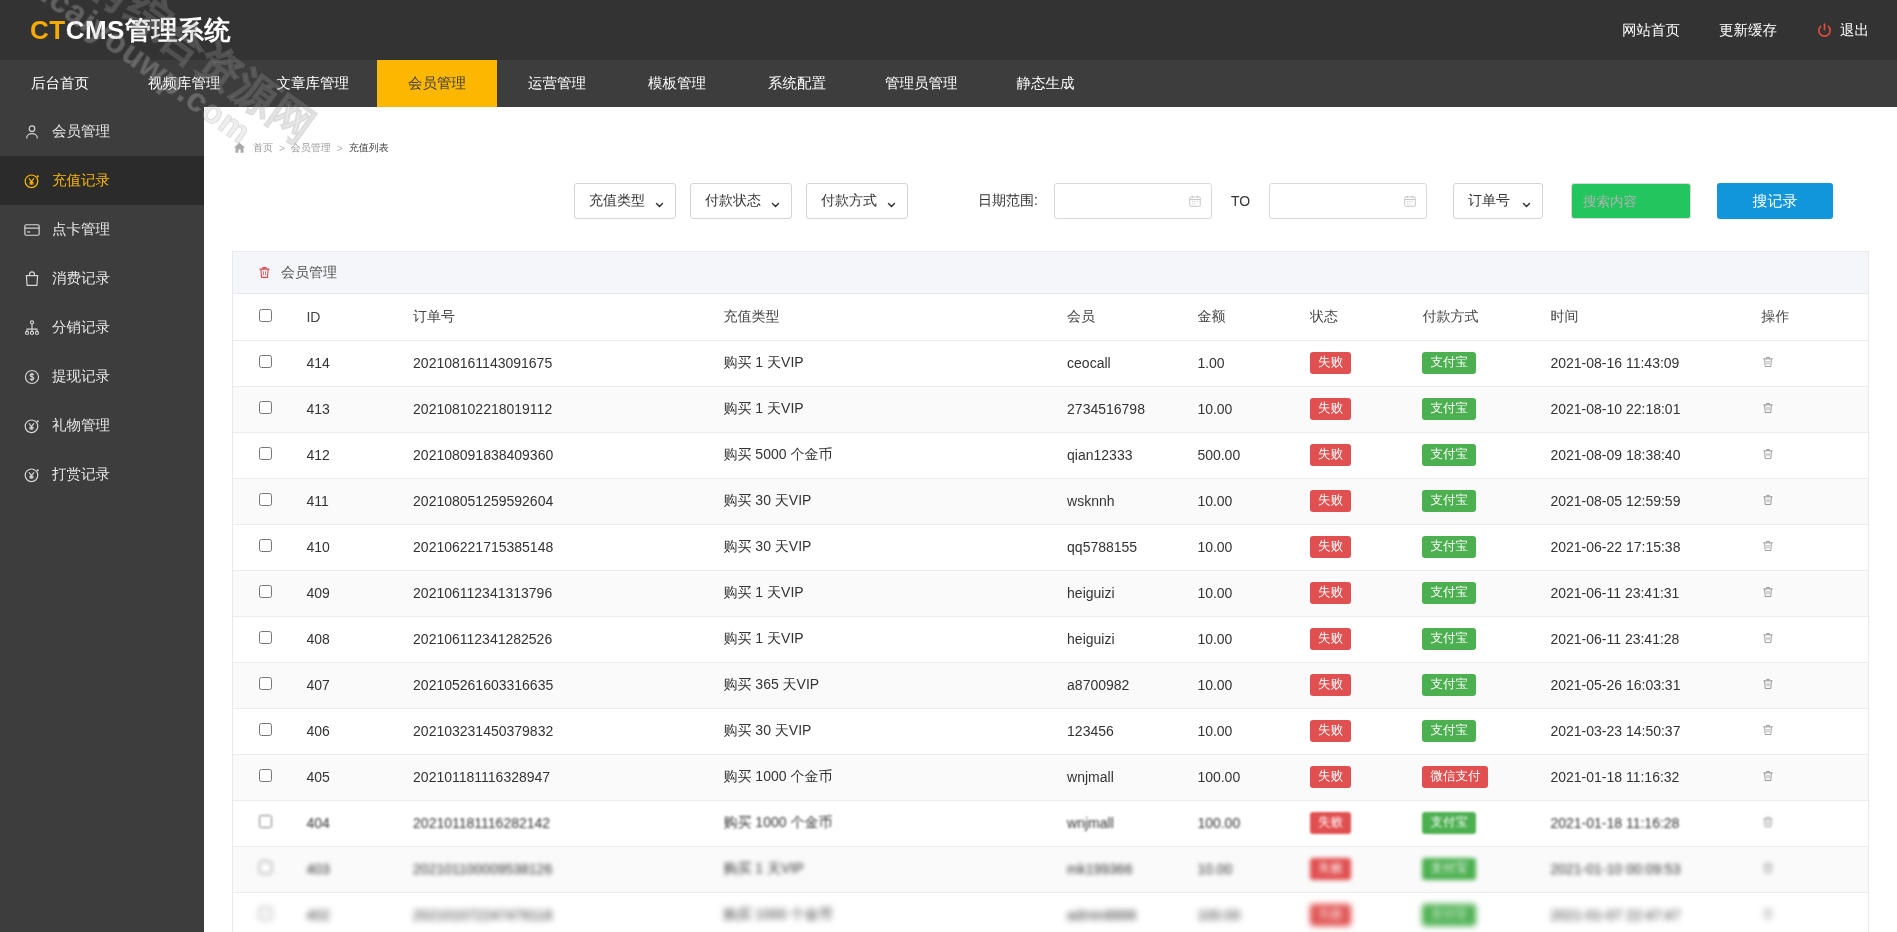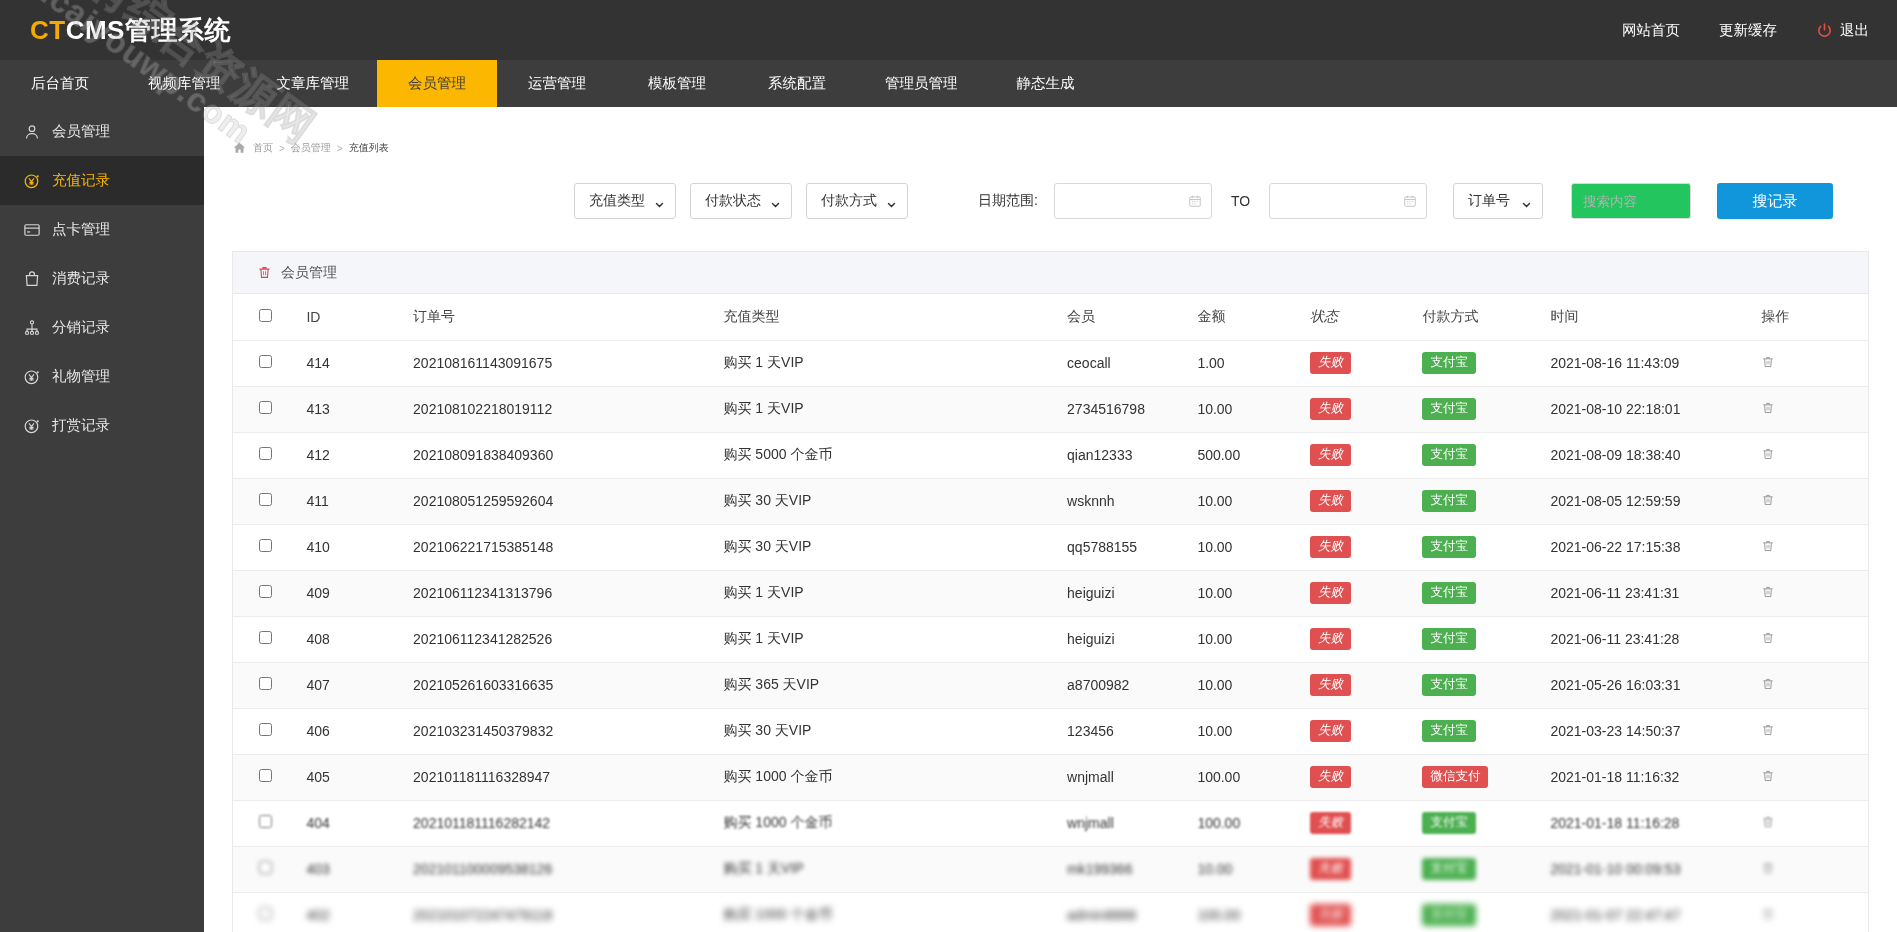--- a/index.html
+++ b/index.html
@@ -132,21 +132,21 @@
     font-size: 14px; color: #333; height: 46px;
     border-bottom: 1px solid #ececec;
   }
   table.grid tbody tr:nth-child(even) { background: #fafafa; }
   .c-chk   { width: 62px; padding-left: 26px; }
   .c-id    { width: 90px; }
   .c-order { width: 262px; }
   .c-type  { width: 290px; }
   .c-user  { width: 110px; }
   .c-amt   { width: 95px; }
-  .c-state { width: 95px; font-style: italic; }
+  .c-state { width: 95px; }
   .c-pay   { width: 108px; }
   .c-time  { width: 178px; }
   .c-op    { width: 90px; }
   input[type=checkbox].cb {
     width: 13px; height: 13px; margin: 0; cursor: pointer;
     accent-color: #1296db;
   }
   .badge {
     display: inline-block; padding: 3px 8px; border-radius: 3px;
     font-size: 12.5px; color: #fff; line-height: 1.25; white-space: nowrap;
@@ -277,20 +277,29 @@
           <circle cx="12" cy="4.6" r="2.1"></circle>
             <circle cx="5.4" cy="18.6" r="2.1"></circle>
             <circle cx="12" cy="18.6" r="2.1"></circle>
             <circle cx="18.6" cy="18.6" r="2.1"></circle>
           <path d="M12 6.7v4.8M5.4 16.5v-3h13.2v3M12 11.5v5"></path>
         </svg>
       </span>
       <span>分销记录</span>
     </div>
 
+    <div class="side-item">
+      <span class="side-ico">
+        <svg viewBox="0 0 24 24" width="18" height="18" fill="none" stroke="#d6d6d6" stroke-width="1.55">
+          <circle cx="12" cy="12" r="8.7"></circle>
+          <path d="M14.4 9.2c-.5-.9-1.4-1.4-2.5-1.4-1.4 0-2.4.8-2.4 1.9 0 2.6 5 1.4 5 4.1 0 1.2-1.1 2-2.6 2-1.2 0-2.2-.5-2.7-1.5M12 6.3v11.4"></path>
+        </svg>
+      </span>
+      <span>提现记录</span>
+    </div>
 
     <div class="side-item">
       <span class="side-ico">
         <svg viewBox="0 0 24 24" width="18" height="18" fill="none" stroke="#d6d6d6" stroke-width="1.6">
           <circle cx="11.3" cy="12.4" r="8.4"></circle>
           <path d="M8 8.6l3.3 4.3 3.3-4.3M11.3 12.9v4.2M8.6 13.9h5.4M8.6 15.8h5.4" stroke-width="1.5"></path>
           <path d="M19.6 4.2v3M18.1 5.7h3" stroke-width="1.4"></path>
         </svg>
       </span>
       <span>礼物管理</span>

